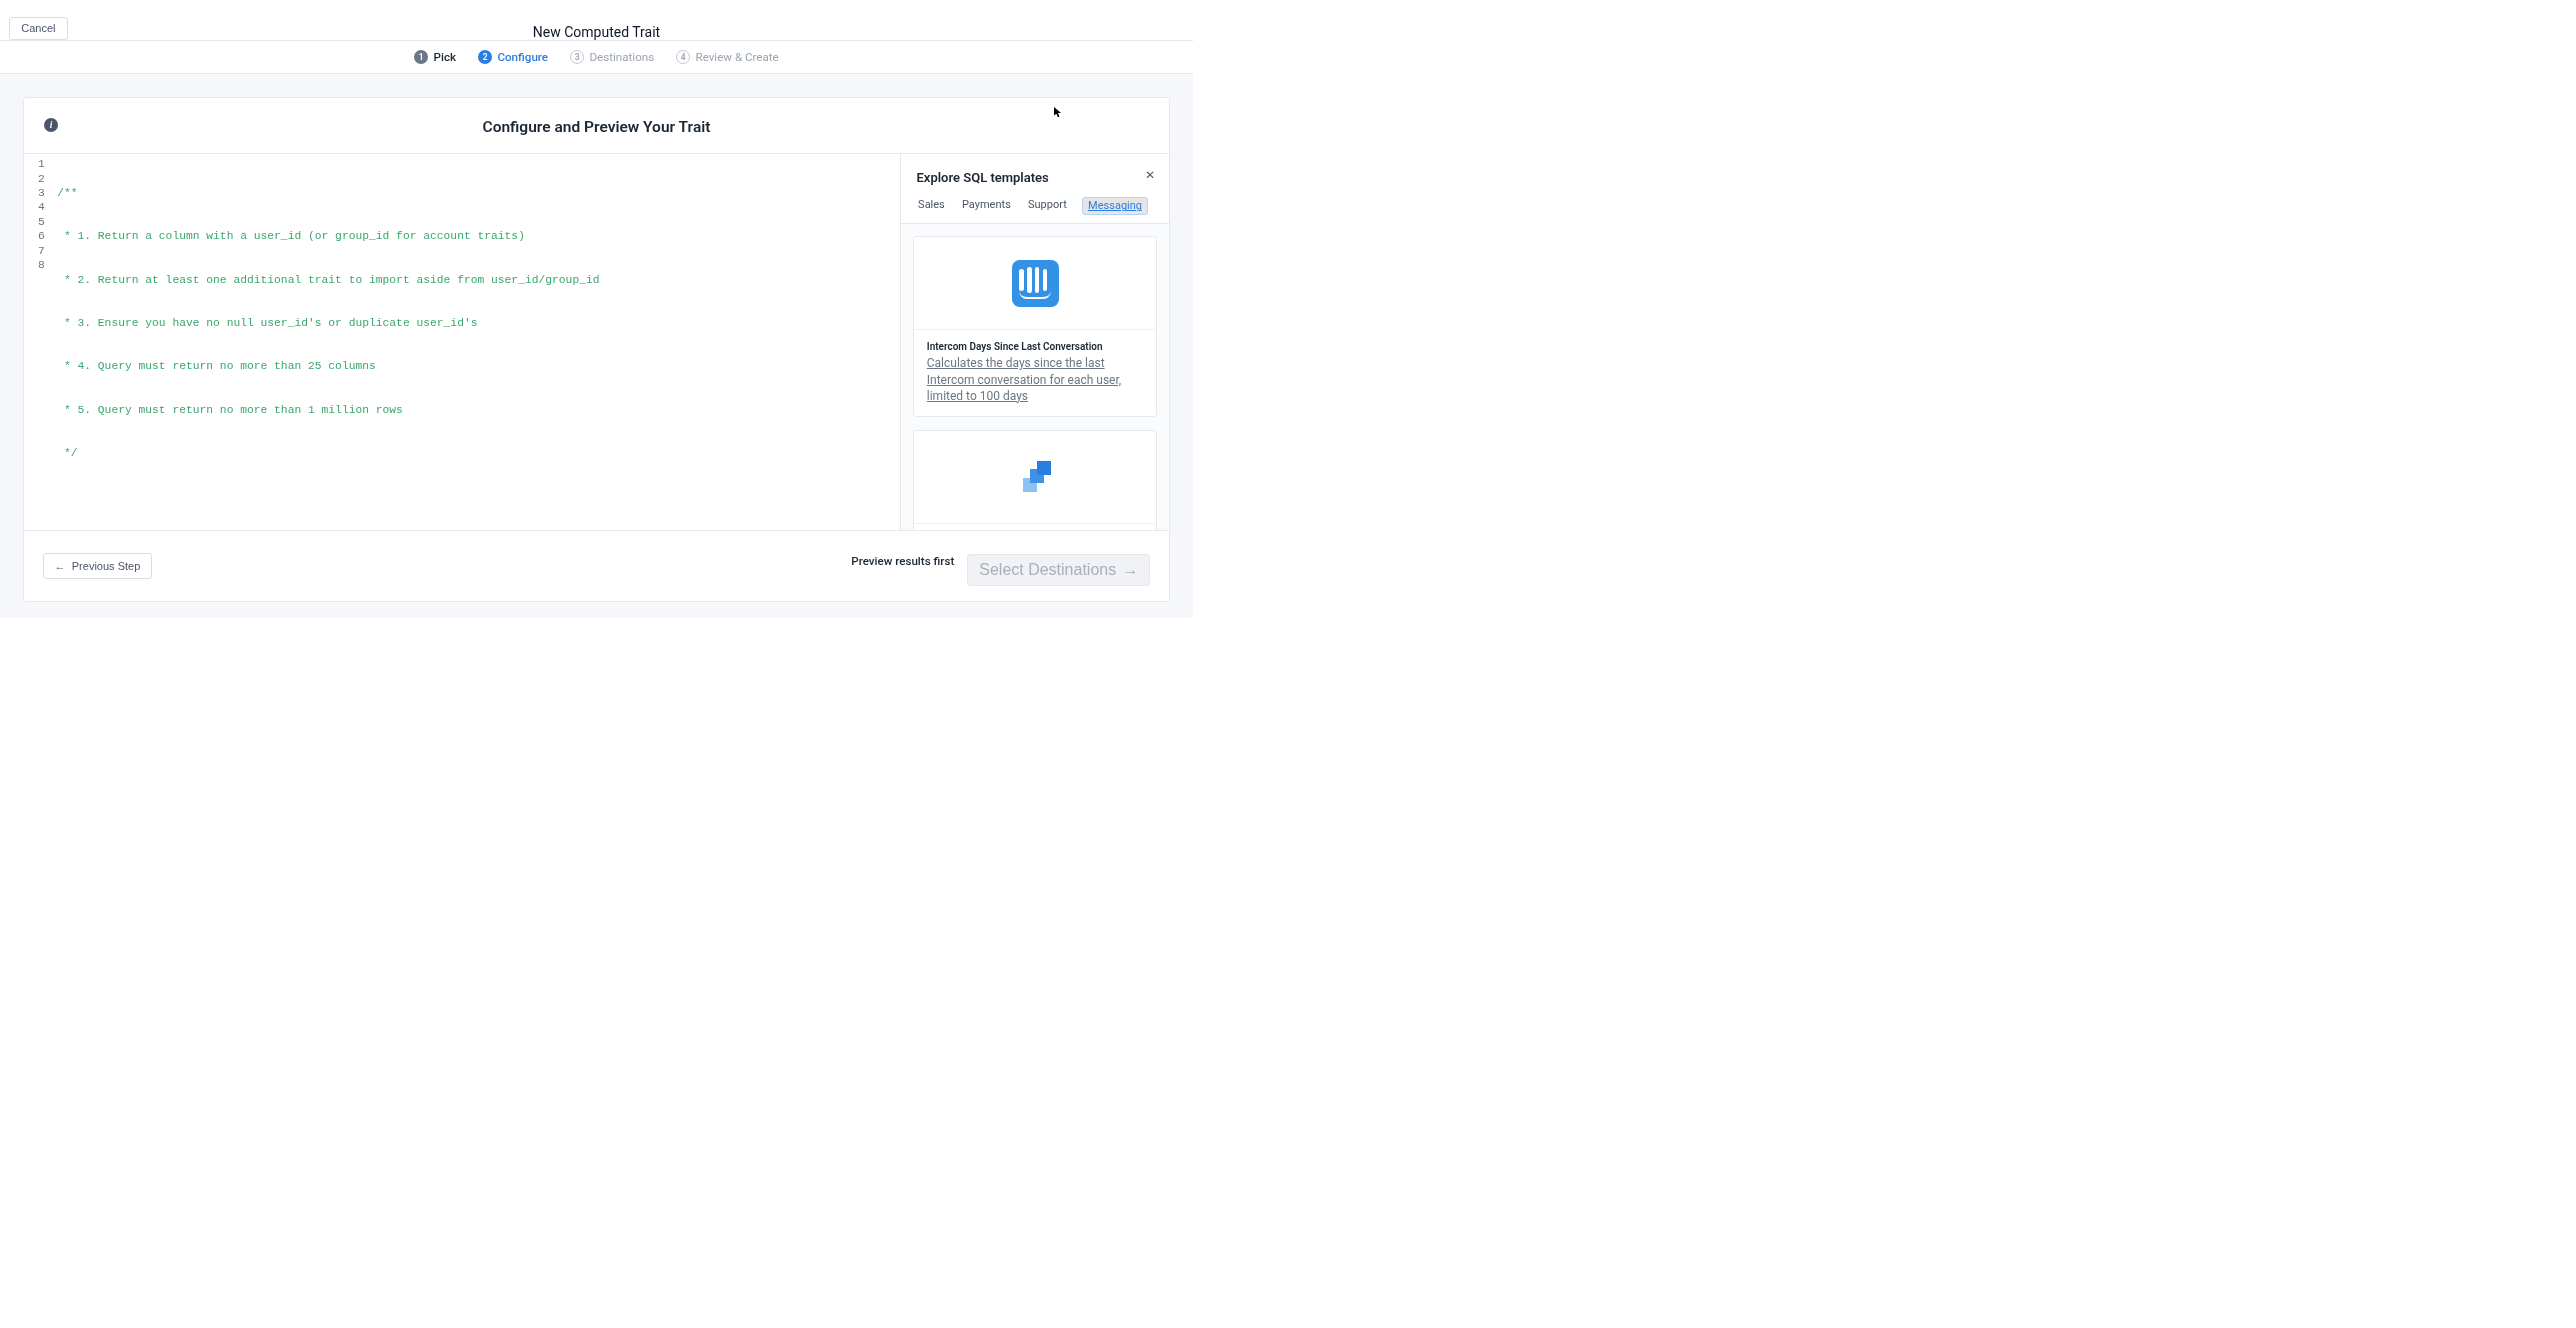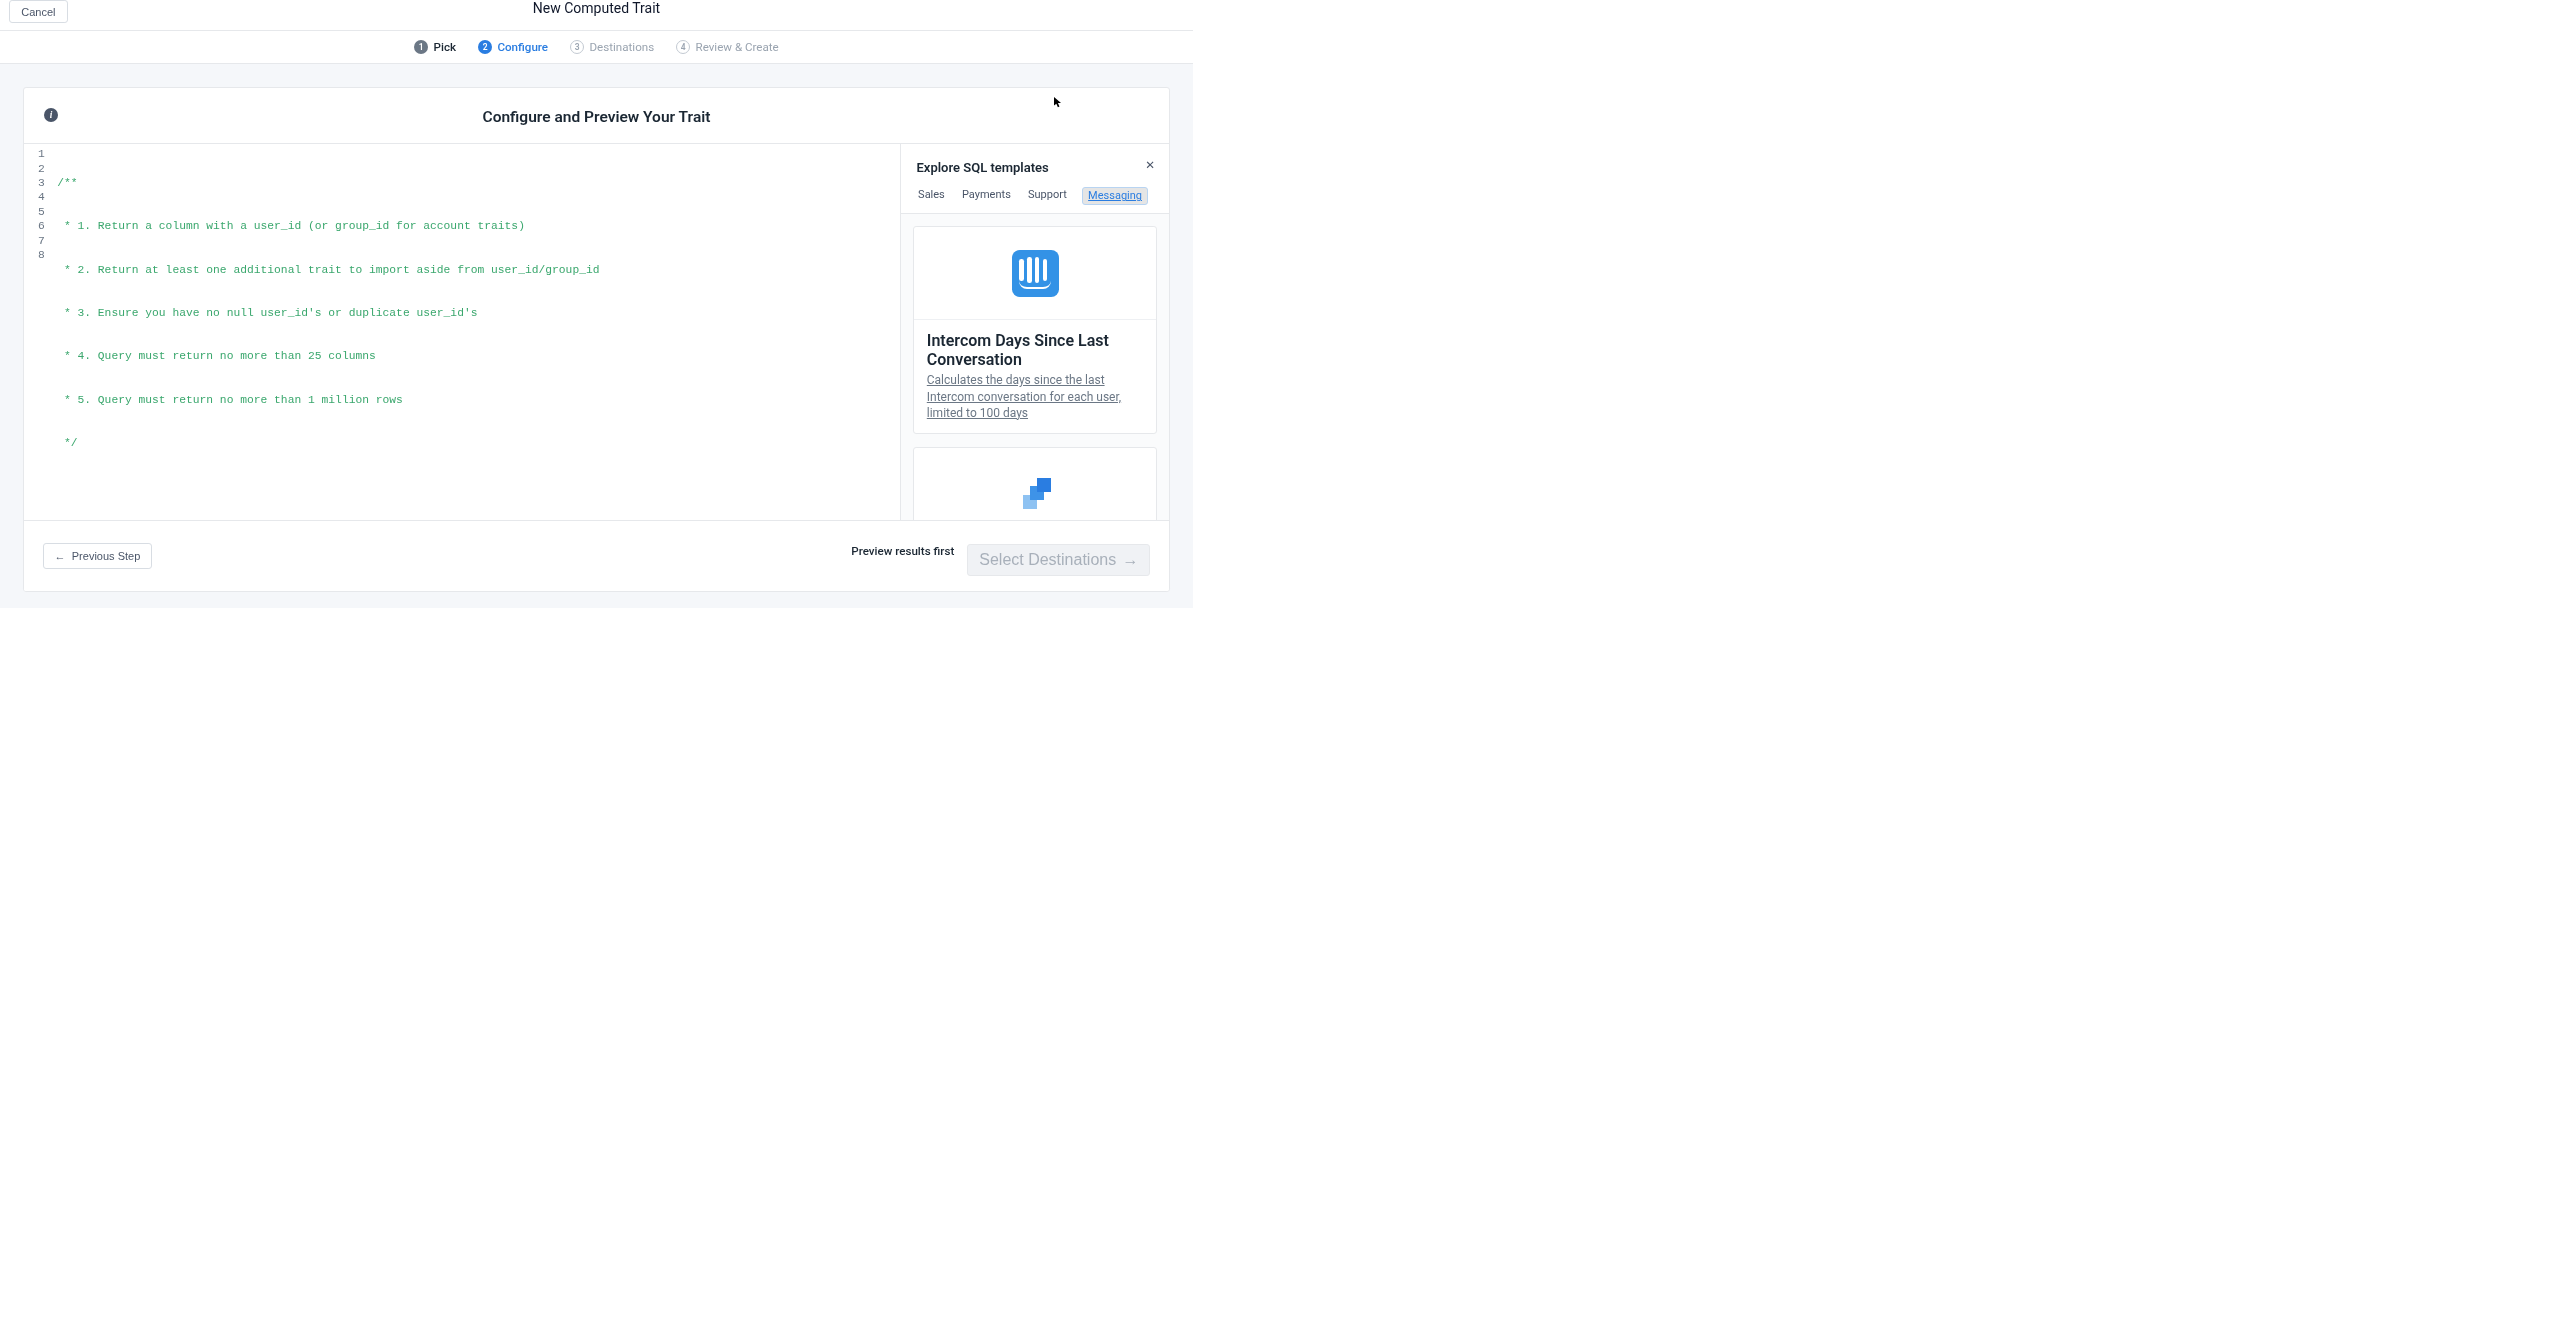--- a/index.html
+++ b/index.html
@@ -5,22 +5,22 @@
   * { box-sizing: border-box; margin: 0; padding: 0; }
   body {
     font-family: -apple-system, BlinkMacSystemFont, "Segoe UI", Roboto, Helvetica, Arial, sans-serif;
     background: #ffffff;
     color: #1b2733;
     font-size: 11px;
     width: 1193px;
   }
   .topbar {
     display: flex;
-    align-items: flex-start;
-    height: 31px;
+    align-items: flex-end;
+    height: 41px;
     padding: 0 9.3px;
     border-bottom: 0.8px solid #e6e8eb;
     position: relative;
   }
   .cancel-btn {
     background: #fff;
     border: 0.8px solid #d8dde3;
     border-radius: 3.1px;
     padding: 4.7px 11px;
     color: #4a5568;
@@ -207,21 +207,21 @@
   .tmpl-logo {
     height:93px;
     display:flex;
     align-items:center;
     justify-content:center;
     border-bottom:0.8px solid #eef0f3;
   }
   .tmpl-body {
     padding:11px 12.4px 12.4px 12.4px;
   }
-  .tmpl-title { font-size:16px; font-weight:600; color:#1b2733; margin-bottom:3.1px;}
+  .tmpl-title { font-size:10px; font-weight:600; color:#1b2733; margin-bottom:3.1px;}
   .tmpl-desc { font-size:12px; color:#6b7785; line-height:1.35;text-decoration:underline;}
   .wizard-footer {
     display:flex;
     align-items:center;
     justify-content:space-between;
     padding:15.5px 18.6px;
     border-top:0.8px solid #e6e8eb;
     background:#fff;
   }
   .prev-btn {

